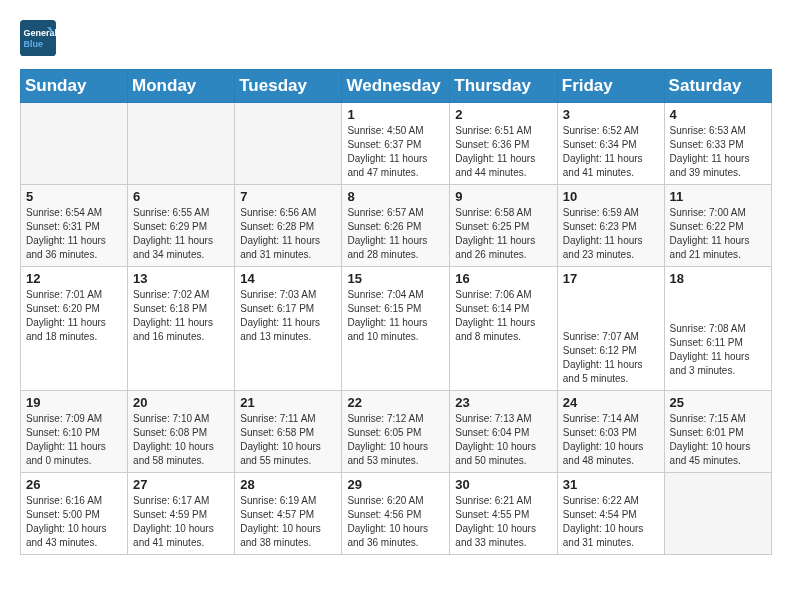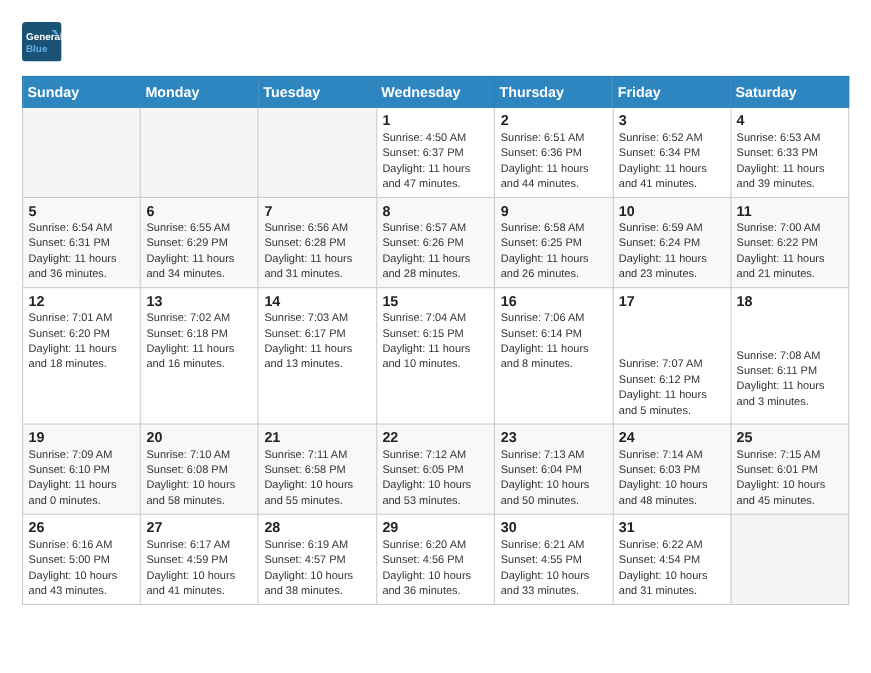--- a/index.html
+++ b/index.html
@@ -35,21 +35,21 @@
     }
     .calendar {
       width: 100%;
       border-collapse: collapse;
       border: 1px solid #ccc;
       margin-top: 8px;
     }
     .calendar th {
       background-color: #2e86c1;
       color: #fff;
-      font-size: 13px;
+      font-size: 17px;
       padding: 6px 4px;
       text-align: left;
       border: 1px solid #2980b9;
       font-weight: bold;
     }
     .calendar td {
       width: 108px;
       vertical-align: top;
       padding: 4px 5px;
       border: 1px solid #ccc;
@@ -182,21 +182,21 @@
         <td>
           <span class="day-num">9</span>
           <div class="day-info" style="white-space: pre-line;">Sunrise: 6:58 AM
 Sunset: 6:25 PM
 Daylight: 11 hours
 and 26 minutes.</div>
         </td>
         <td>
           <span class="day-num">10</span>
           <div class="day-info" style="white-space: pre-line;">Sunrise: 6:59 AM
-Sunset: 6:24 PM
+Sunset: 6:23 PM
 Daylight: 11 hours
 and 23 minutes.</div>
         </td>
         <td>
           <span class="day-num">11</span>
           <div class="day-info" style="white-space: pre-line;">Sunrise: 7:00 AM
 Sunset: 6:22 PM
 Daylight: 11 hours
 and 21 minutes.</div>
         </td>

